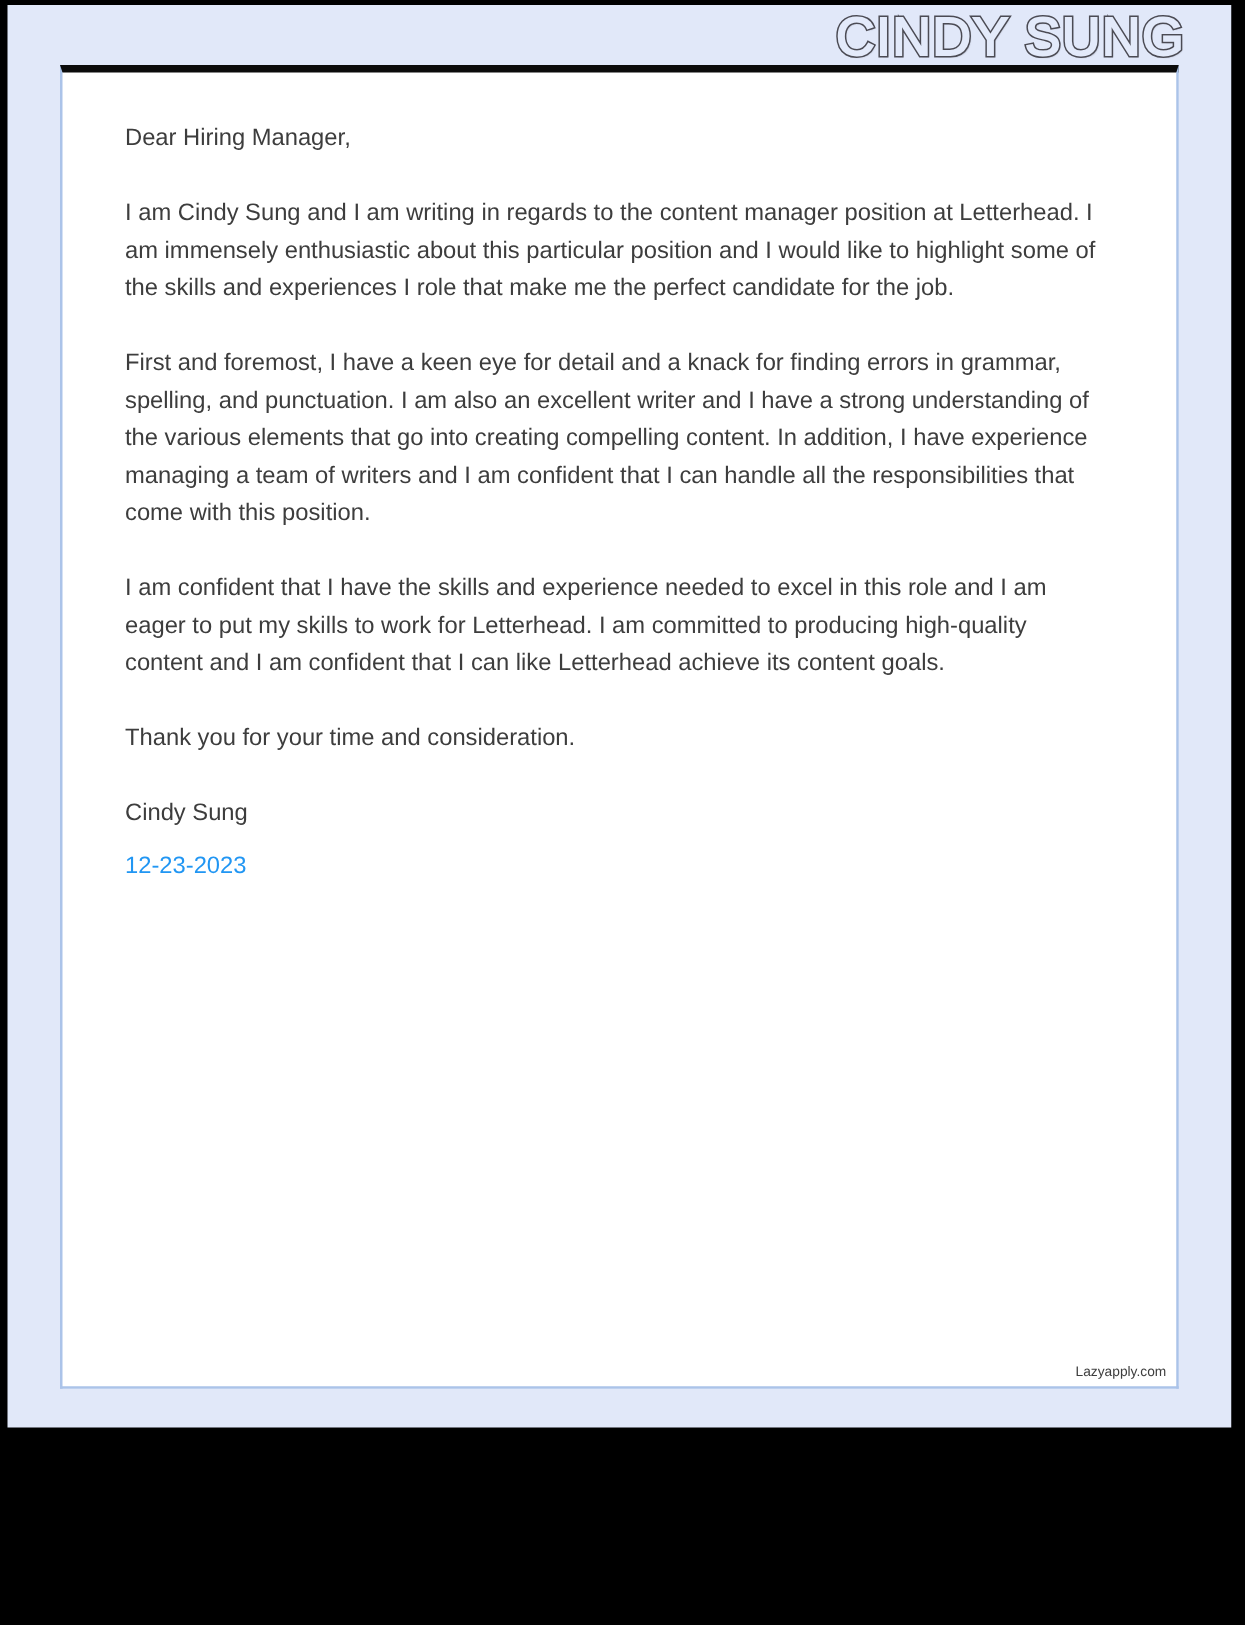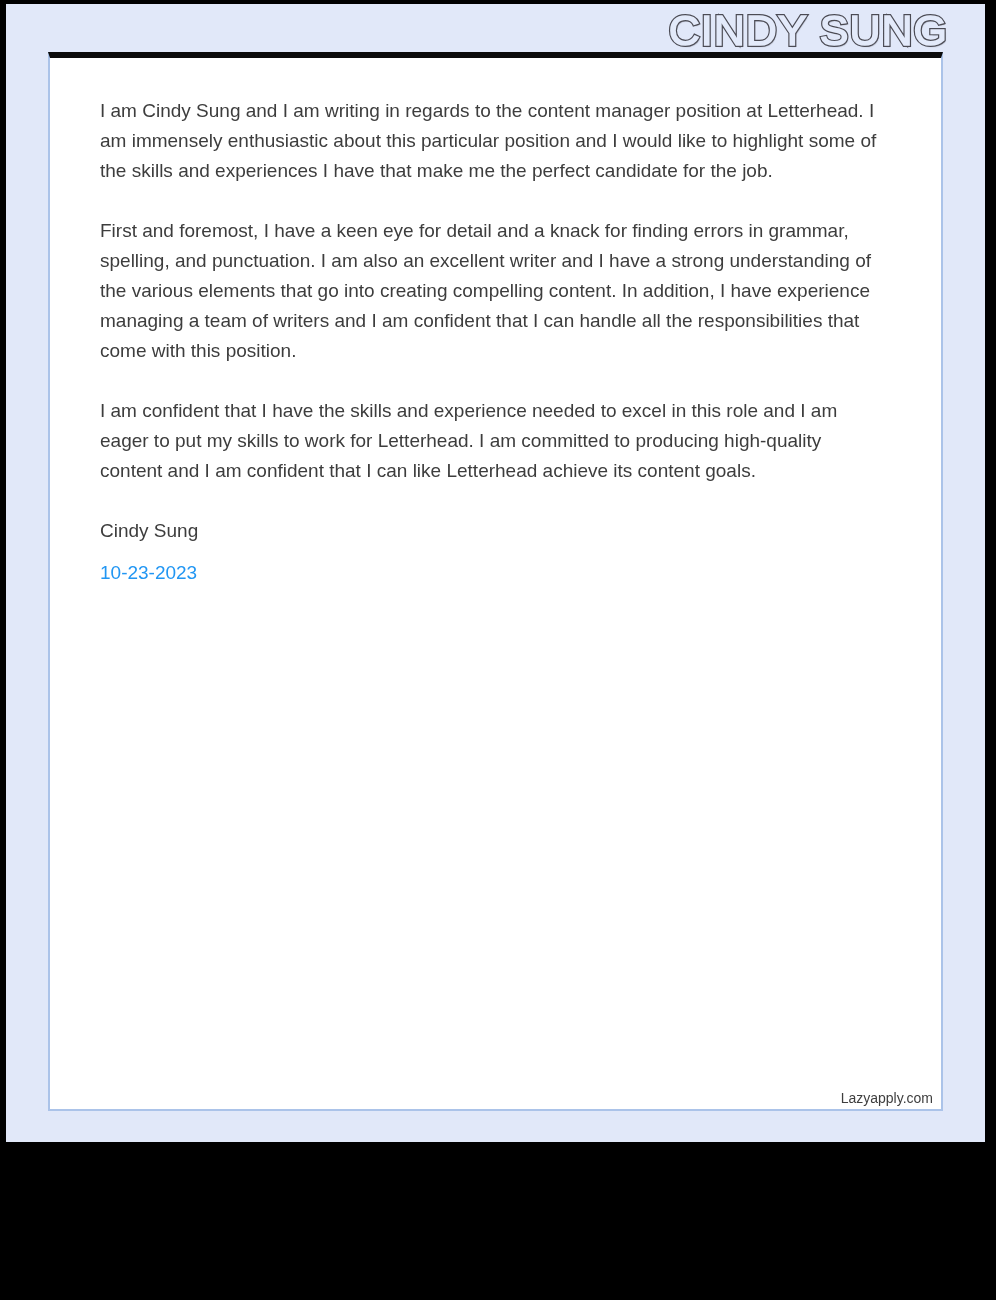--- a/index.html
+++ b/index.html
@@ -76,51 +76,53 @@
   .letter p.signature-name { margin-bottom: 12px; }
   .letter p.letter-date {
     margin: 0;
     color: #2196f3;
     cursor: pointer;
   }
   .watermark {
     position: absolute;
     right: 8px;
     bottom: 1px;
-    font-size: 14px;
+    font-size: 11px;
     line-height: 20px;
     color: #3e3e3e;
     text-decoration: none;
     cursor: pointer;
     margin-top: 25px;
   }
 </style>
 </head>
 <body>
 
 <div class="page-frame">
   <div class="page-bg">
 
     <div class="brand">
       <span class="layer layer-back">CINDY SUNG</span>
       <span class="layer layer-front">CINDY SUNG</span>
     </div>
 
     <div class="letter">
 
+      <p class="salutation">Dear Hiring Manager,</p>
 
-      <p class="body-paragraph">I am Cindy Sung and I am writing in regards to the content manager position at Letterhead. I am immensely enthusiastic about this particular position and I would like to highlight some of the skills and experiences I have that make me the perfect candidate for the job.</p>
+      <p class="body-paragraph">I am Cindy Sung and I am writing in regards to the content manager position at Letterhead. I am immensely enthusiastic about this particular position and I would like to highlight some of the skills and experiences I role that make me the perfect candidate for the job.</p>
 
       <p class="body-paragraph">First and foremost, I have a keen eye for detail and a knack for finding errors in grammar, spelling, and punctuation. I am also an excellent writer and I have a strong understanding of the various elements that go into creating compelling content. In addition, I have experience managing a team of writers and I am confident that I can handle all the responsibilities that come with this position.</p>
 
       <p class="body-paragraph">I am confident that I have the skills and experience needed to excel in this role and I am eager to put my skills to work for Letterhead. I am committed to producing high-quality content and I am confident that I can like Letterhead achieve its content goals.</p>
 
+      <p class="thanks-line">Thank you for your time and consideration.</p>
 
 
       <p class="signature-name">Cindy Sung</p>
 
-      <p class="letter-date">10-23-2023</p>
+      <p class="letter-date">12-23-2023</p>
 
       <a class="watermark">Lazyapply.com</a>
 
     </div>
   </div>
 </div>
 
 </body></html>

